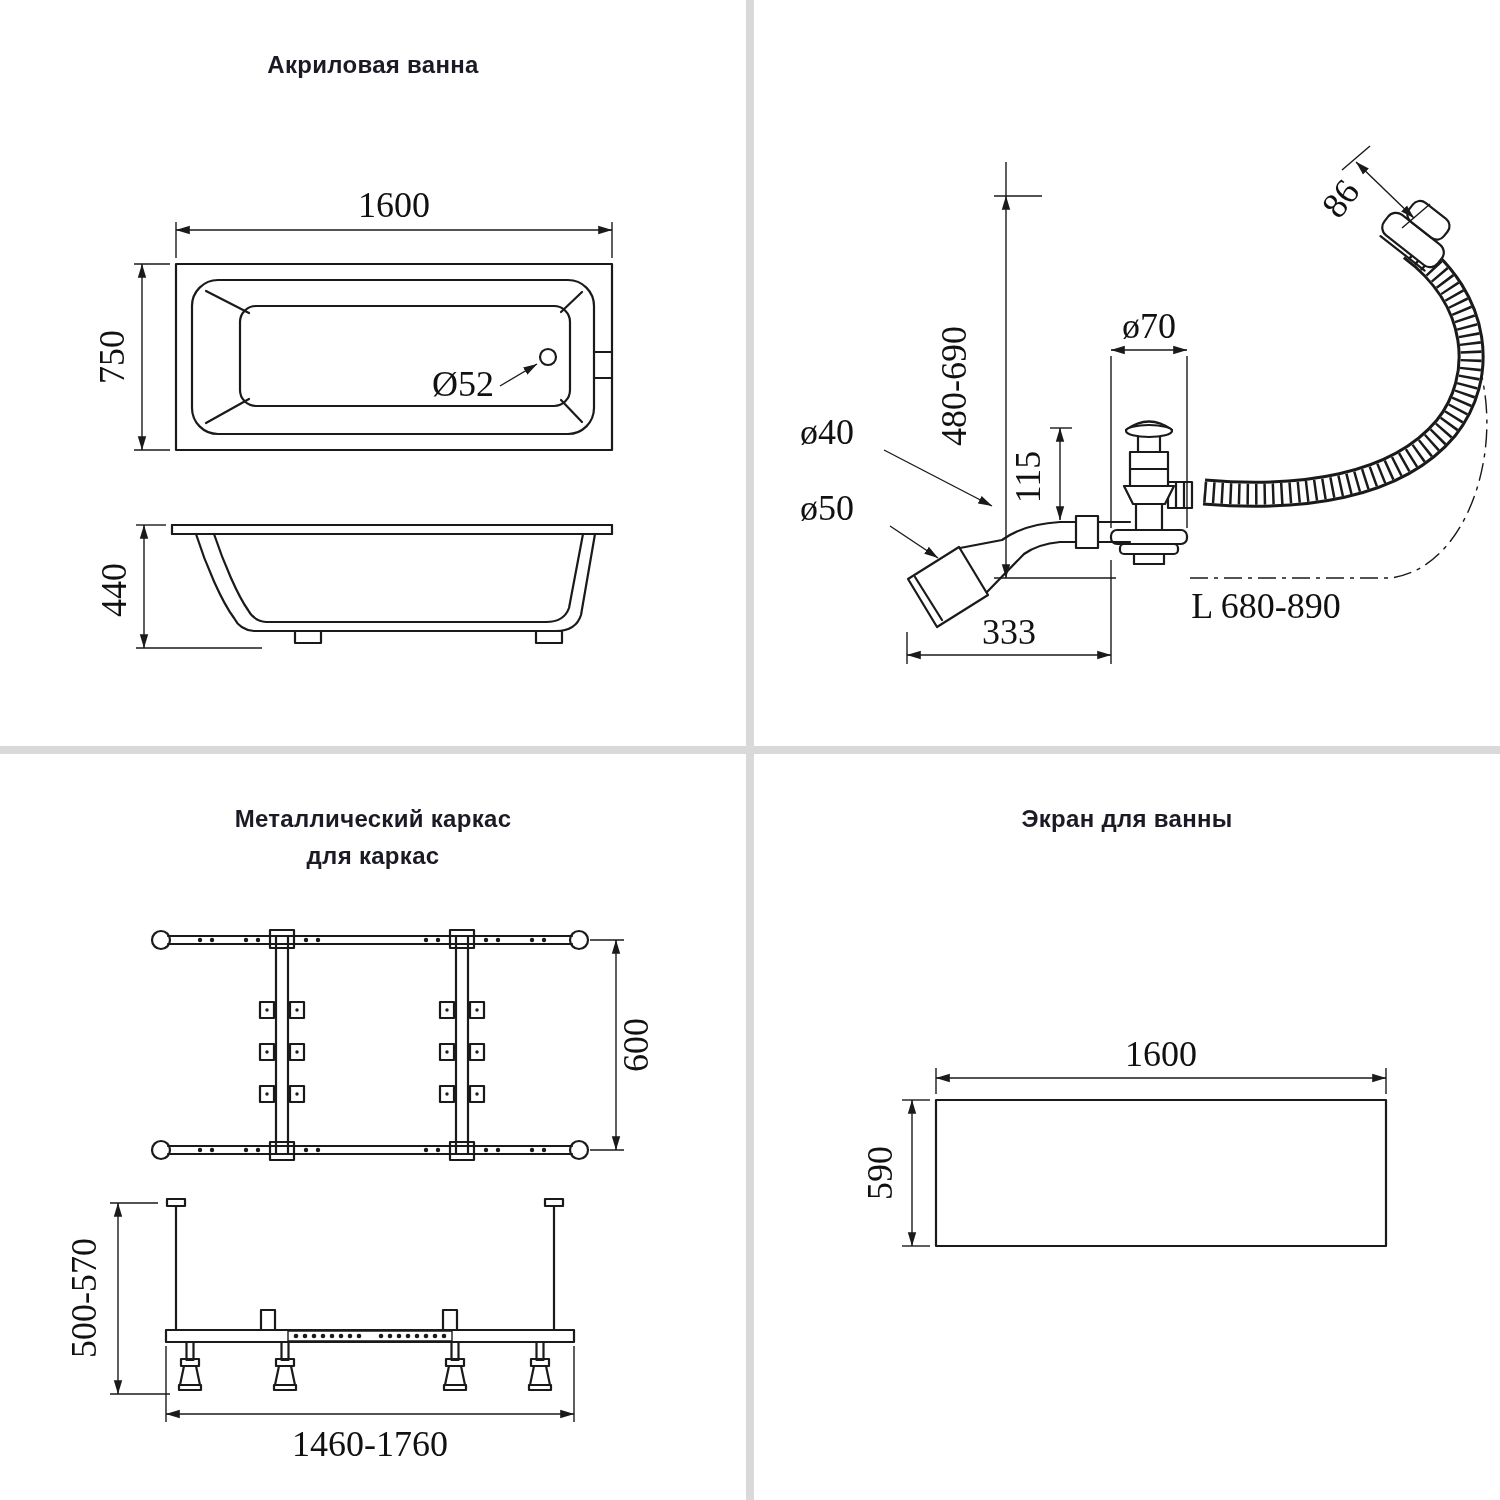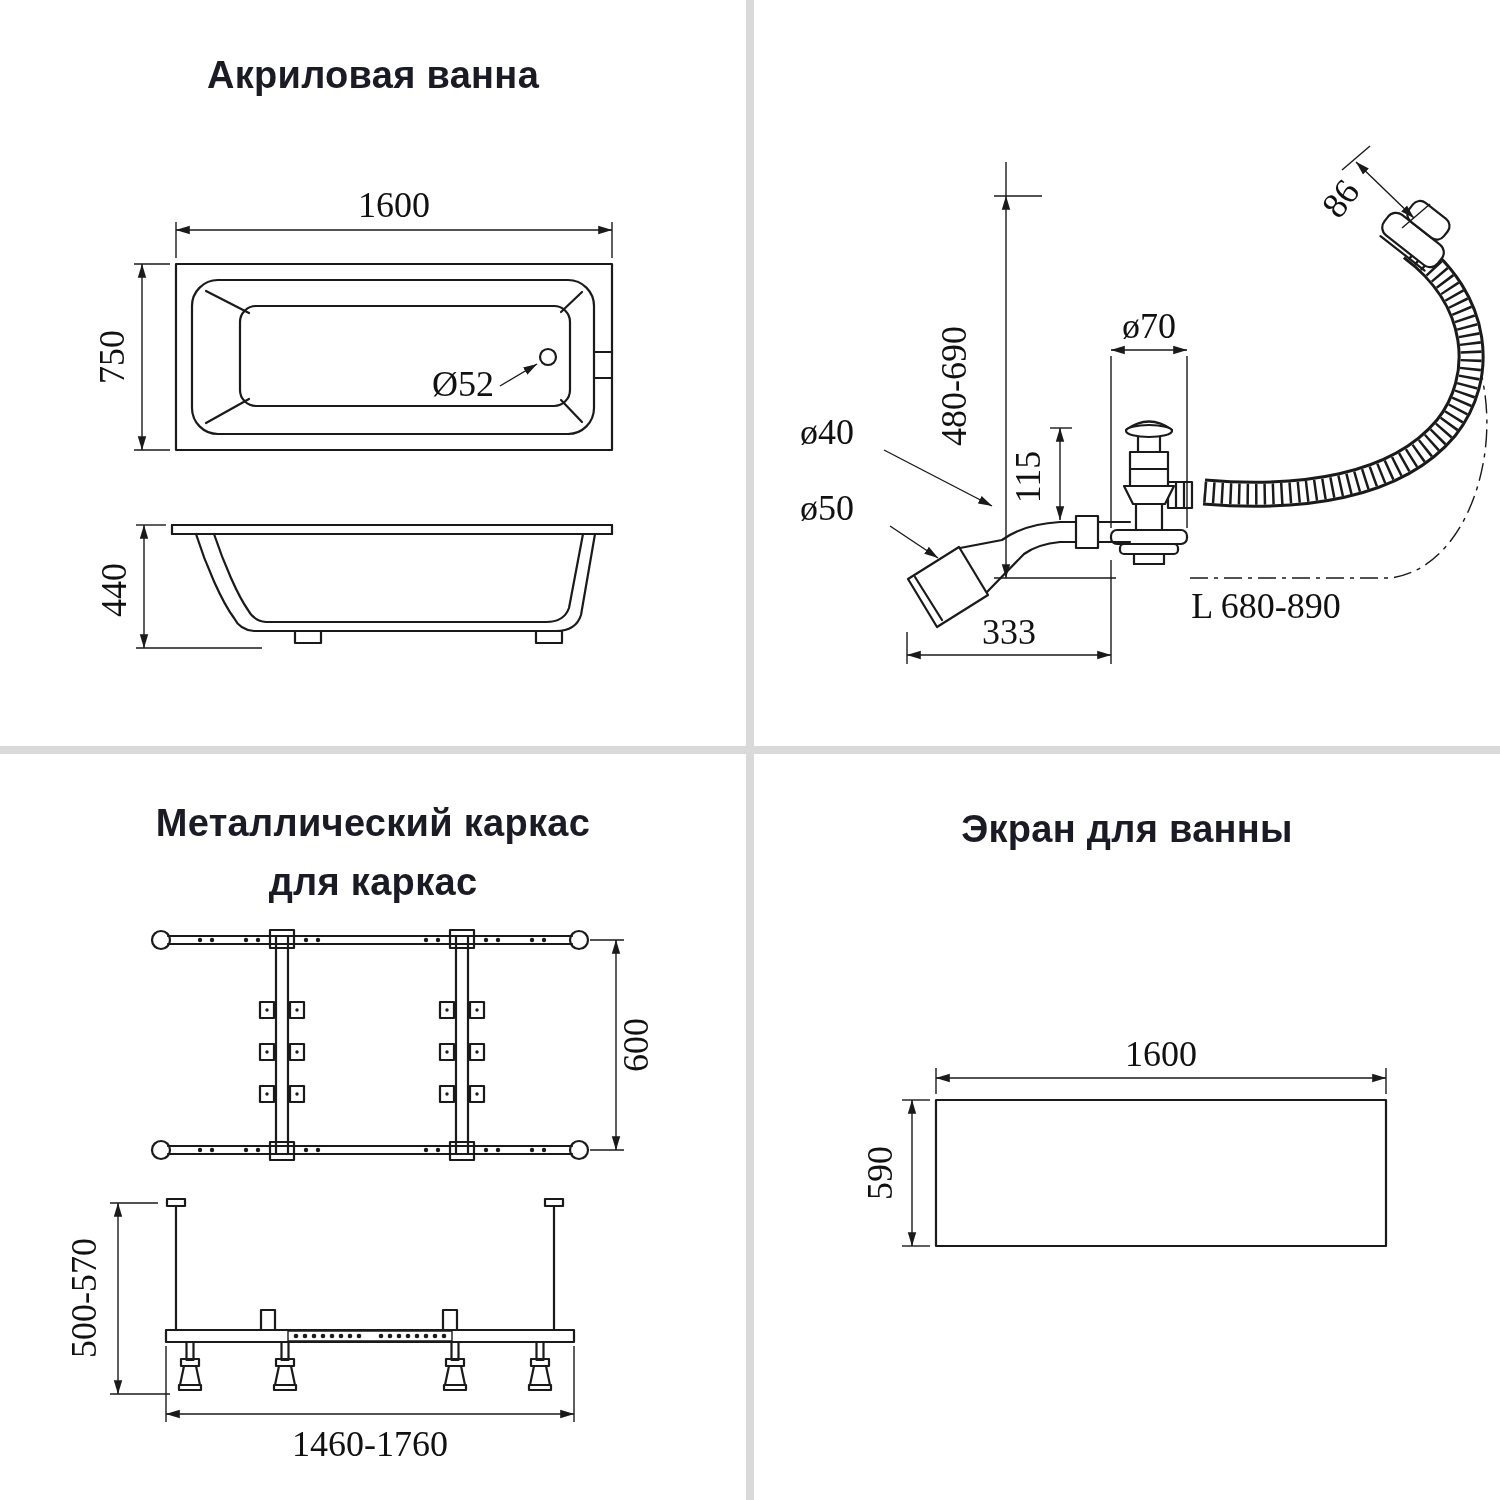--- a/index.html
+++ b/index.html
@@ -3,22 +3,22 @@
 <meta charset="utf-8">
 <style>
   *{margin:0;padding:0;box-sizing:border-box}
   html,body{width:1500px;height:1500px;background:#ffffff;overflow:hidden;
     font-family:"Liberation Sans",sans-serif}
   .grid{width:1500px;height:1500px;display:grid;
     grid-template-columns:746px 746px;grid-template-rows:746px 746px;
     gap:8px;background:#d9d9d9}
   .quad{position:relative;background:#fff;overflow:hidden}
   .q-title{position:absolute;top:46px;left:0;right:0;text-align:center;
-    font-weight:700;font-size:38px;line-height:1.55;color:#1b1b26;letter-spacing:.3px}
-  .q-title.two-line{top:40px}
+    font-weight:700;font-size:24px;line-height:1.55;color:#1b1b26;letter-spacing:.3px}
+  .q-title.two-line{top:46px}
   svg.draw{position:absolute;left:0;top:0;width:746px;height:746px}
   .dr{stroke:#1a1a1a;stroke-width:2.2;fill:none;stroke-linejoin:round;stroke-linecap:round}
   .dl{stroke:#1a1a1a;stroke-width:1.4;fill:none;stroke-linecap:butt}
   .dots{fill:#1a1a1a;stroke:none}
   text.dim{font-family:"Liberation Serif",serif;font-size:36px;fill:#111;stroke:none}
 </style>
 </head>
 <body>
 
 <div class="grid">

